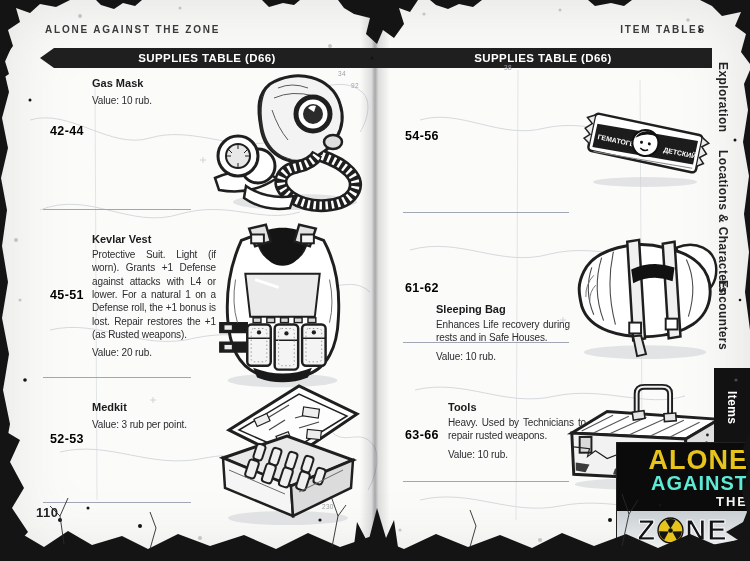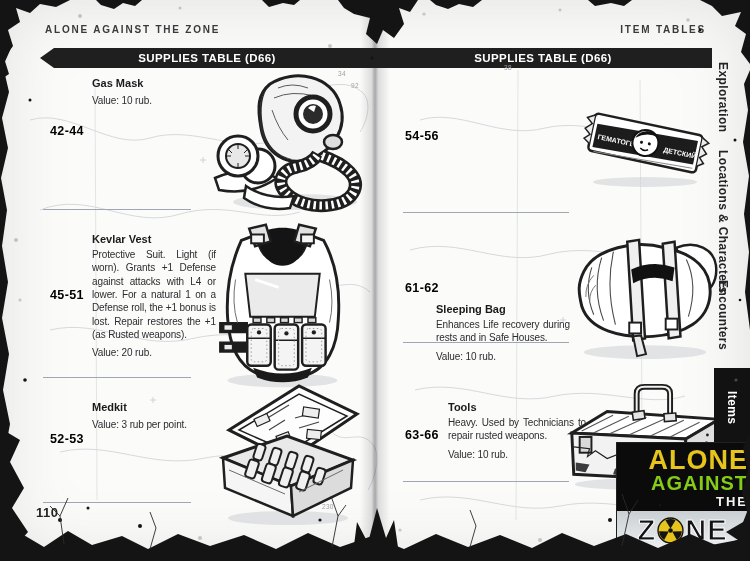--- a/index.html
+++ b/index.html
@@ -55,21 +55,21 @@
     display:flex;align-items:center;justify-content:center;writing-mode:horizontal-tb;
   }
   .vtab-active span{writing-mode:vertical-rl;font-size:12px;font-weight:bold;letter-spacing:.4px;}
 
   .logo{
     position:absolute;left:617px;top:443px;width:131px;height:106px;background:#0b0b0b;
     z-index:4;display:flex;flex-direction:column;align-items:flex-end;padding-top:5px;box-sizing:border-box;
     box-shadow:0 0 0 1px #20201e;
   }
   .logo-alone{color:#e6c41c;font-size:27px;font-weight:bold;line-height:.92;letter-spacing:1px;transform:scaleY(1.05);}
-  .logo-against{color:#84cc16;font-size:20px;font-weight:bold;line-height:1.0;letter-spacing:1px;transform:scaleY(1.05);}
+  .logo-against{color:#5eead4;font-size:20px;font-weight:bold;line-height:1.0;letter-spacing:1px;transform:scaleY(1.05);}
   .logo-the{color:#f3f3f0;font-size:13px;font-weight:bold;letter-spacing:2px;line-height:1.2;margin:1px 0 2px 28px;}
   .logo-zone{
     width:100%;flex:1;background:linear-gradient(#c9cfd3,#eef0f1);
     display:flex;align-items:center;justify-content:center;gap:1px;
   }
   .logo-zone .zl{
     font-size:29px;font-weight:bold;color:#131316;letter-spacing:1px;line-height:1;
     -webkit-text-stroke:1px #fafafa;text-shadow:0 0 1px #ffffff;
   }
 </style>

